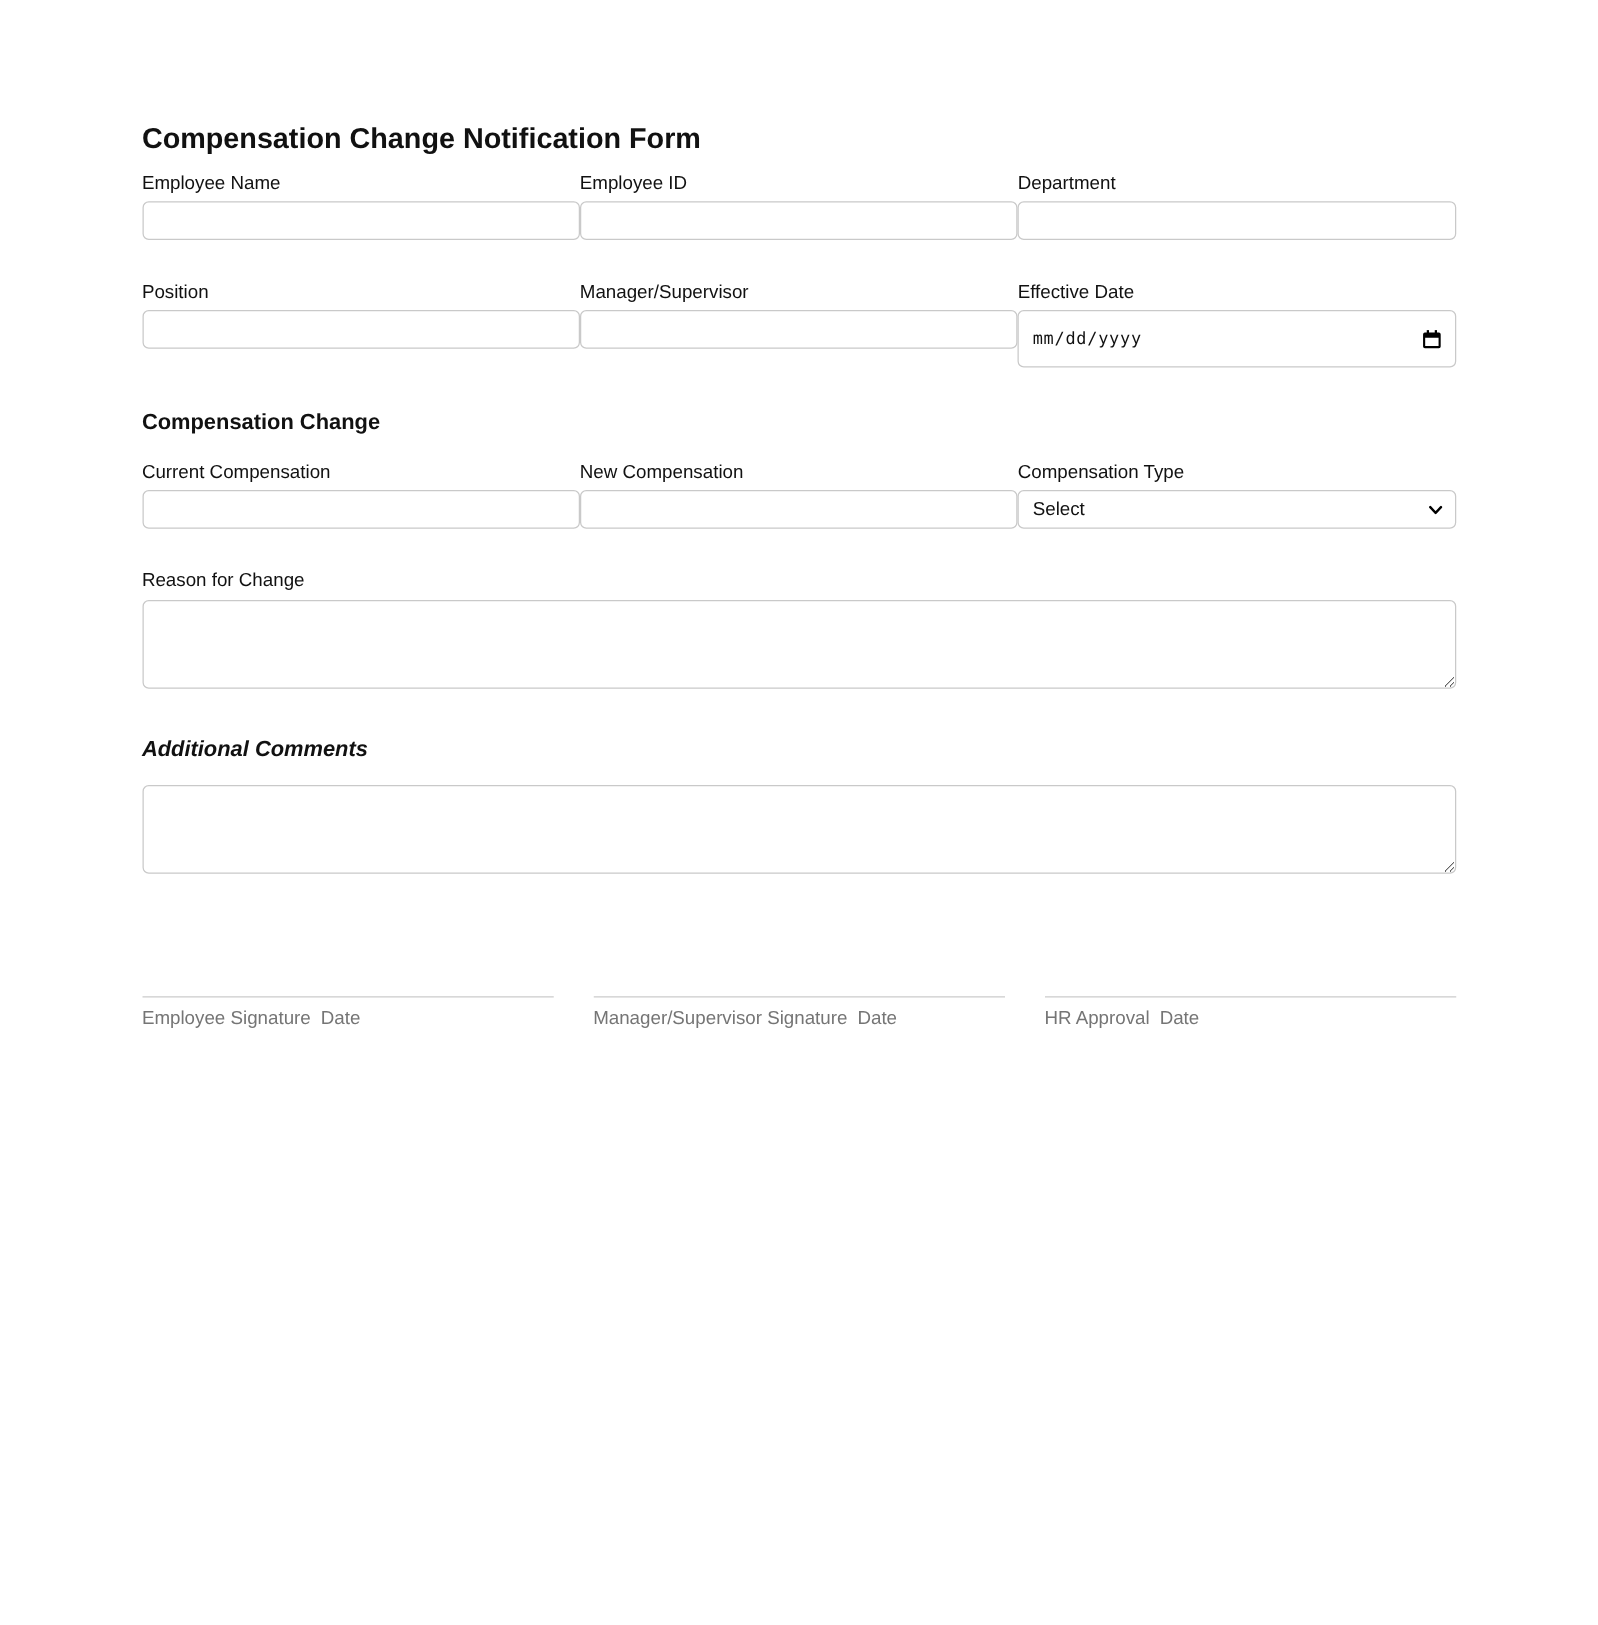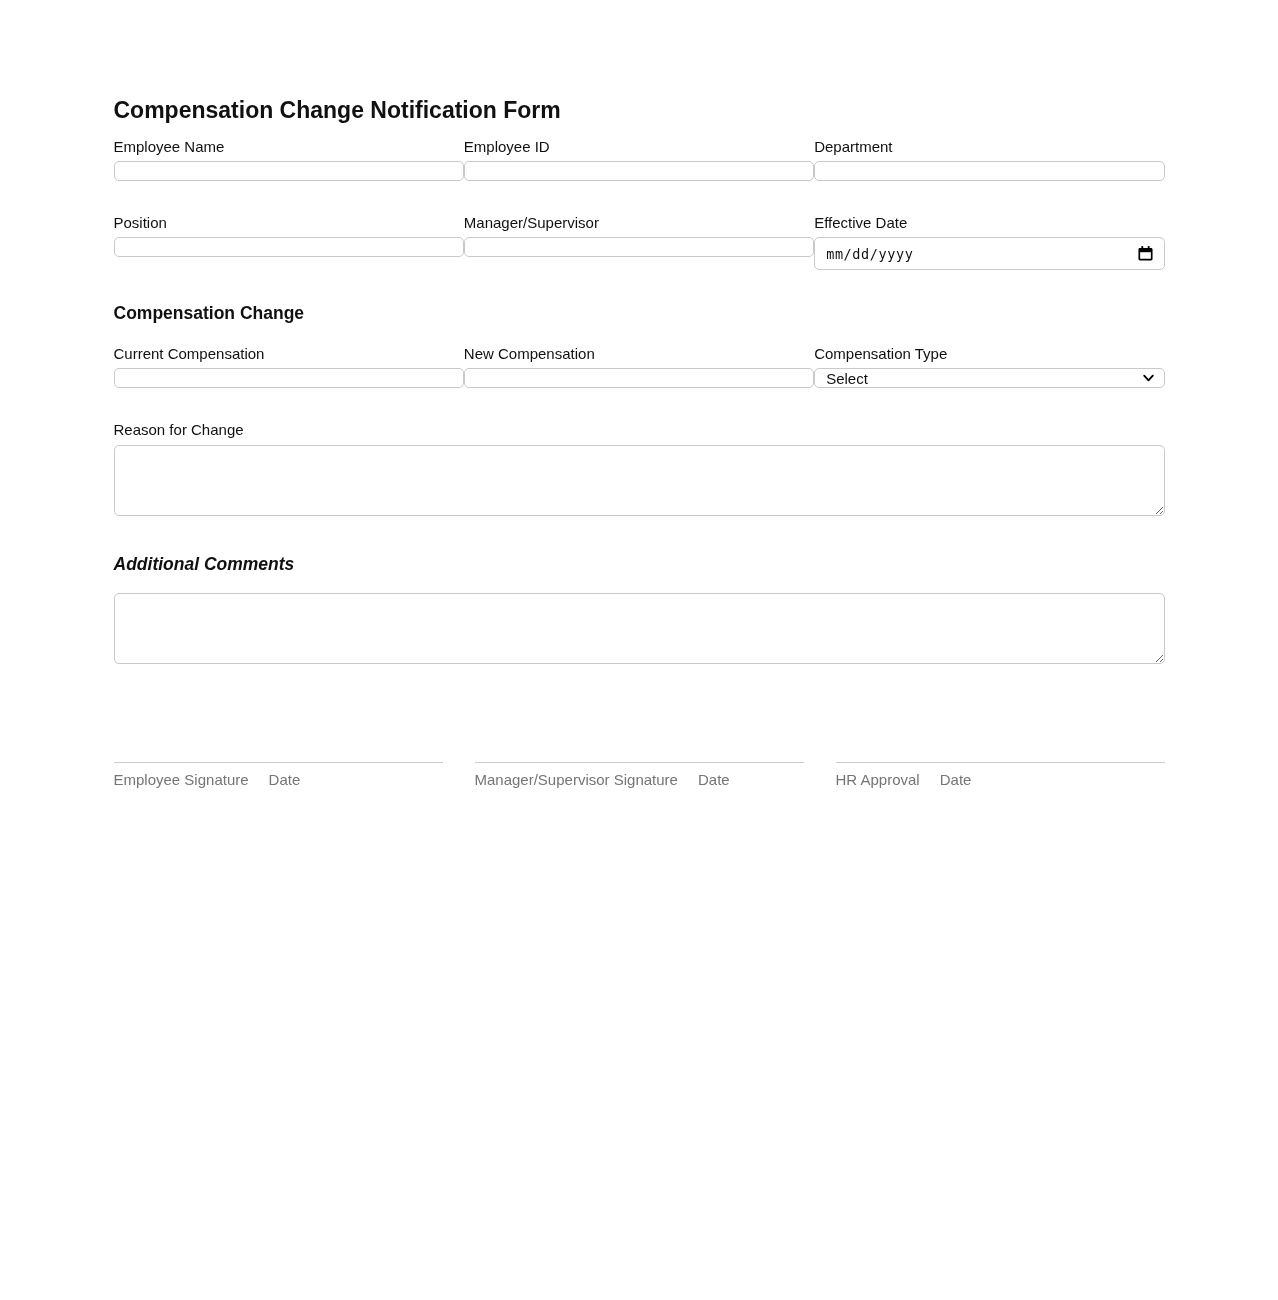--- a/index.html
+++ b/index.html
@@ -44,33 +44,33 @@
   .field-label {
     display: block;
     font-size: 15px;
     line-height: 1.15;
     margin-bottom: 6px;
     color: #111111;
   }
 
   .text-input, .select-input {
     width: 100%;
-    height: 20px;
+    height: 31px;
     border: 1px solid #c9c9c9;
     border-radius: 5px;
     padding: 0 10px;
     font-family: "Liberation Sans", sans-serif;
     font-size: 15px;
     color: #111111;
     background: #ffffff;
   }
 
   .date-input {
     width: 100%;
-    height: 33px;
+    height: 46px;
     border: 1px solid #c9c9c9;
     border-radius: 5px;
     padding: 0 10px 0 11px;
     background: #ffffff;
     display: flex;
     align-items: center;
     justify-content: space-between;
     cursor: default;
   }
   .date-placeholder {
@@ -118,21 +118,21 @@
     grid-template-columns: repeat(3, 1fr);
     gap: 32px;
     margin-top: 98px;
   }
   .signature-block {
     border-top: 1px solid #cccccc;
     padding-top: 8px;
   }
   .signature-labels {
     display: flex;
-    gap: 20px;
+    gap: 8px;
     font-size: 15px;
     color: #757575;
   }
 </style>
 </head>
 <body>
 
 <div class="page">
 
   <h1 class="page-title">Compensation Change Notification Form</h1>

